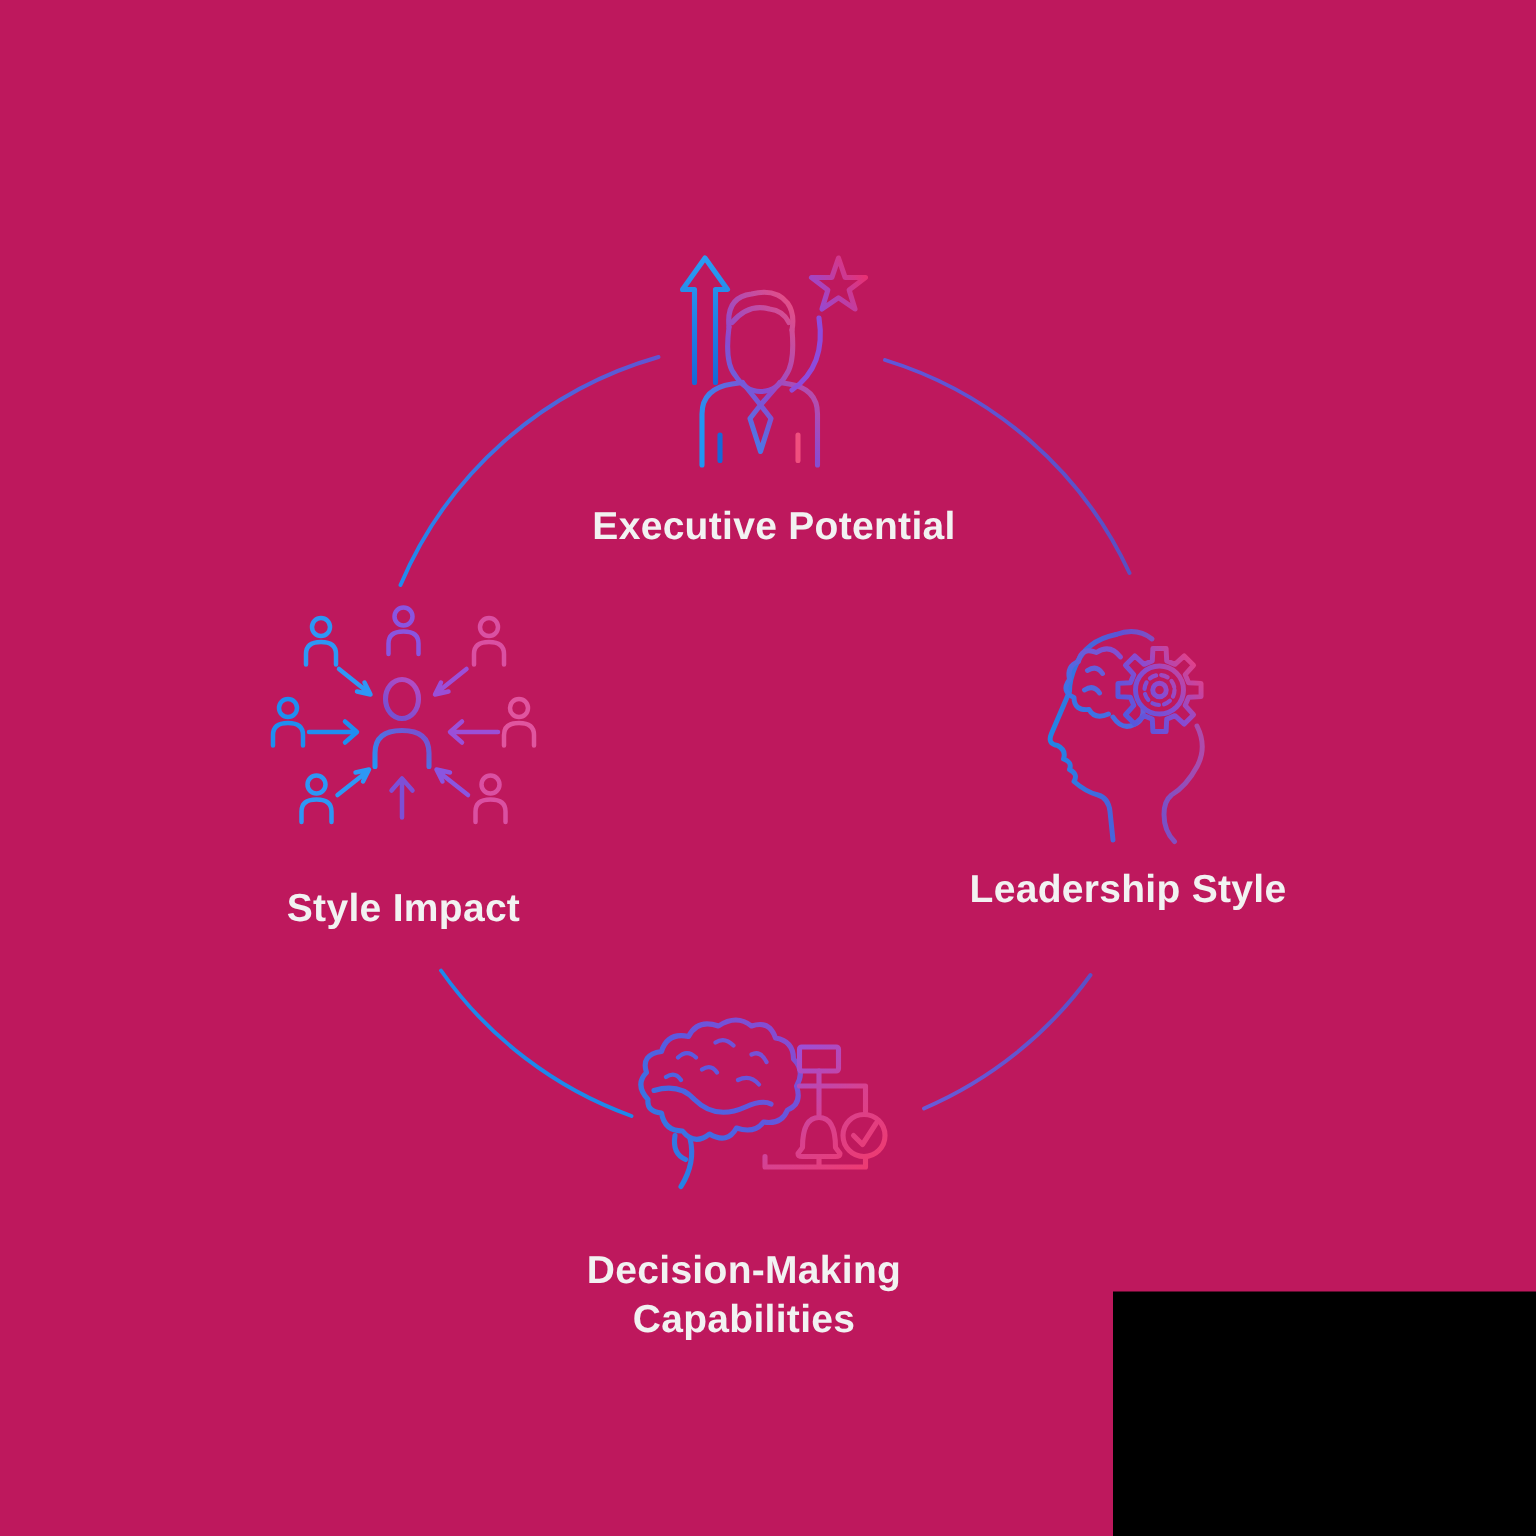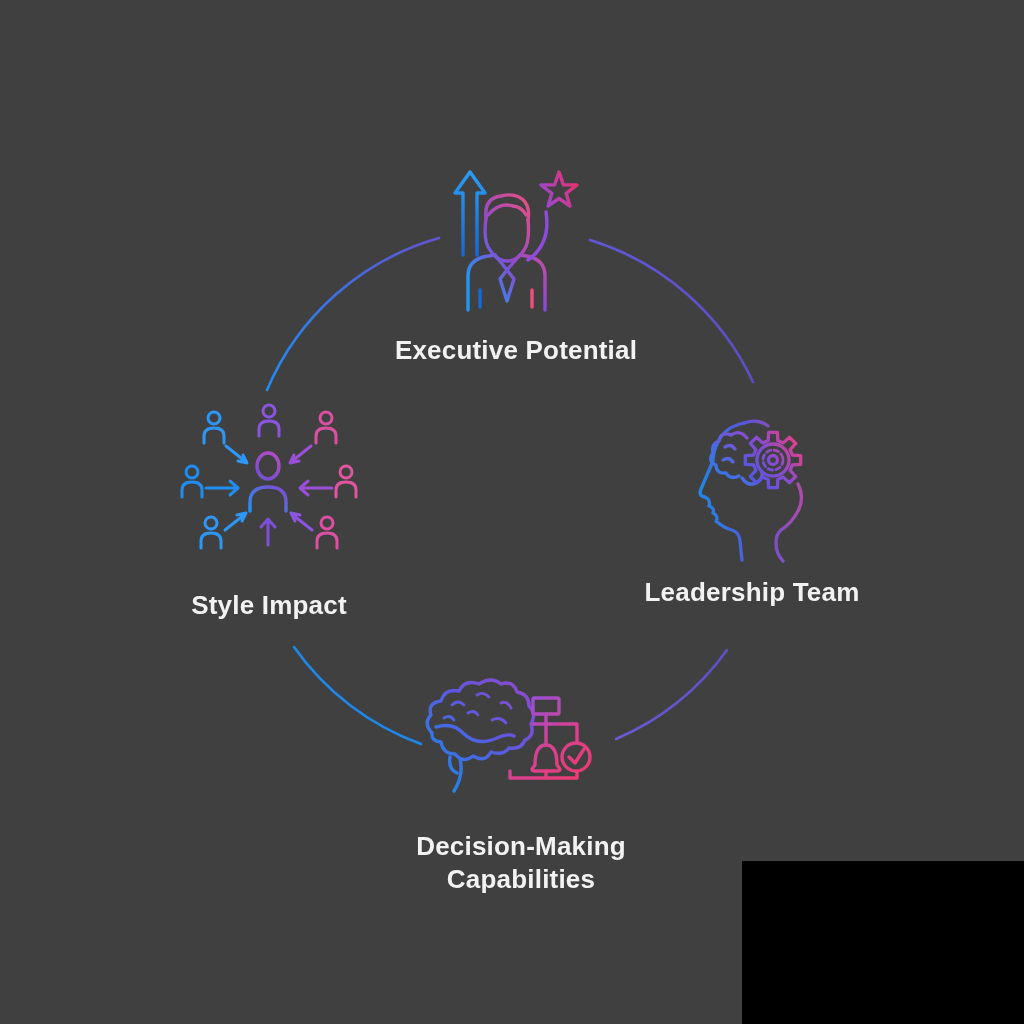--- a/index.html
+++ b/index.html
@@ -1,16 +1,16 @@
 <!DOCTYPE html>
 <html><head>
 <meta charset="utf-8">
 <style>
   html,body{margin:0;padding:0;background:#050505;}
-  .canvas{position:relative;width:1024px;height:1024px;background:#404040;overflow:hidden;
+  .canvas{position:relative;width:1024px;height:1024px;background:#be185d;overflow:hidden;
           font-family:"Liberation Sans",sans-serif;}
   .corner-shade{position:absolute;left:742px;top:861px;right:0;bottom:0;background:#000000;}
   .ring{position:absolute;left:0;top:0;width:1024px;height:1024px;}
   .node{position:absolute;}
   .icon{position:absolute;}
   .label{position:absolute;font-weight:700;font-size:26px;line-height:33px;color:#f2f2f2;
          text-align:center;letter-spacing:.2px;}
   svg{display:block;overflow:visible;}
 </style>
 </head>
@@ -102,21 +102,21 @@
         <path d="M37,33 Q43,29 47,35 M35,46 Q41,42 45,48" stroke="url(#g2brain)"></path>
         <path d="M54,64 q6,9 14,5 q7,-3 6,-11" stroke="url(#g2brain)"></path>
         <g transform="translate(85,46)" stroke="url(#g2gear)">
           <path d="M19.4,-4.8 L27.7,-4.4 L27.7,4.4 L19.4,4.8 L17.1,10.3 L22.7,16.5 L16.5,22.7 L10.3,17.1 L4.8,19.4 L4.4,27.7 L-4.4,27.7 L-4.8,19.4 L-10.3,17.1 L-16.5,22.7 L-22.7,16.5 L-17.1,10.3 L-19.4,4.8 L-27.7,4.4 L-27.7,-4.4 L-19.4,-4.8 L-17.1,-10.3 L-22.7,-16.5 L-16.5,-22.7 L-10.3,-17.1 L-4.8,-19.4 L-4.4,-27.7 L4.4,-27.7 L4.8,-19.4 L10.3,-17.1 L16.5,-22.7 L22.7,-16.5 L17.1,-10.3 Z"></path>
           <circle cx="0" cy="0" r="16"></circle>
           <circle cx="0" cy="0" r="10" stroke-dasharray="4.5 3.5" stroke-width="2.8"></circle>
           <circle cx="0" cy="0" r="4.5"></circle>
         </g>
       </g>
     </svg>
-    <div class="label" style="left:602px;top:576px;width:300px">Leadership Team</div>
+    <div class="label" style="left:602px;top:576px;width:300px">Leadership Style</div>
   </div>
 
   <div class="node">
     <svg class="icon" style="left:420px;top:675px" width="205" height="135" viewBox="0 0 205 135">
       <defs>
         <linearGradient id="g4brain" gradientUnits="userSpaceOnUse" x1="12" y1="105" x2="105" y2="12">
           <stop offset="0" stop-color="#1e88e5"></stop>
             <stop offset=".55" stop-color="#5a5ae0"></stop>
             <stop offset="1" stop-color="#8a4bd0"></stop>
         </linearGradient>
@@ -131,21 +131,21 @@
         <path d="M16,52 Q33,47 43,58 Q57,72 77,63 Q88,58 94,61" stroke="url(#g4brain)"></path>
         <path d="M32,30 Q38,24 44,30 M57,20 Q63,16 69,22 M81,28 Q87,25 91,33 M24,43 Q30,39 34,45 M72,45 Q80,41 86,48 M48,38 Q54,34 58,40" stroke="url(#g4brain)" stroke-width="2.8"></path>
         <path d="M40,84 Q44,100 34,116 M30,82 Q28,94 37,98" stroke="url(#g4brain)"></path>
         <rect x="113" y="23" width="26" height="16" rx="1.5" stroke="url(#g4flow)"></rect>
         <path d="M126,39 V49 M113,49 H157 M126,49 V68 M157,49 V66 M126,96 V103 M157,97 V103 M90,96 V103 H157" stroke="url(#g4flow)"></path>
         <path d="M115,90 Q115,70 126,70 Q137,70 137,90 L140,94 Q140,96 137,96 H115 Q112,96 112,94 Z" stroke="url(#g4flow)"></path>
         <circle cx="156" cy="82" r="14" stroke="url(#g4flow)"></circle>
         <path d="M149,82 L155,88 L164,74" stroke="url(#g4flow)"></path>
       </g>
     </svg>
-    <div class="label" style="left:381px;top:830px;width:280px">Decision-Making Capabilities</div>
+    <div class="label" style="left:356px;top:830px;width:280px">Decision-Making Capabilities</div>
   </div>
 
   <div class="node">
     <svg class="icon" style="left:170px;top:400px" width="202" height="150" viewBox="0 0 202 150">
       <defs>
         <linearGradient id="g3center" gradientUnits="userSpaceOnUse" x1="80" y1="112" x2="118" y2="55">
           <stop offset="0" stop-color="#2196f3"></stop>
             <stop offset=".55" stop-color="#7b4fd0"></stop>
             <stop offset="1" stop-color="#c24bc0"></stop>
         </linearGradient>

